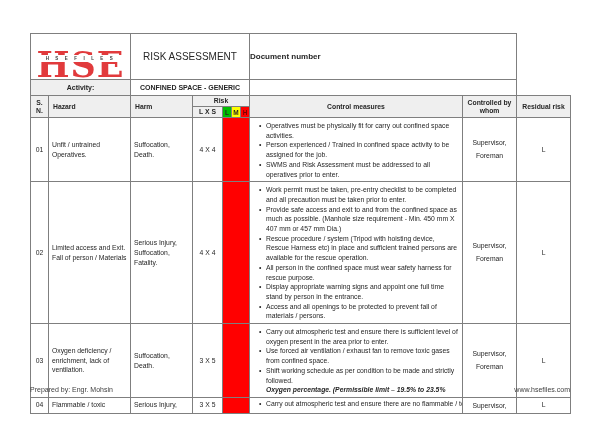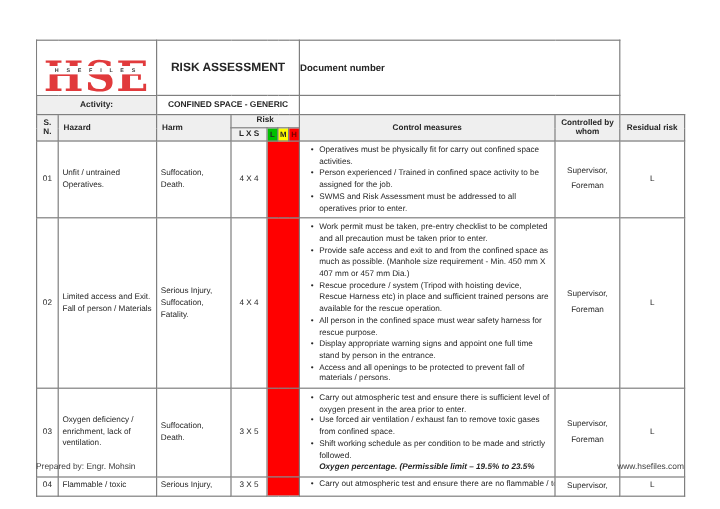--- a/index.html
+++ b/index.html
@@ -18,21 +18,21 @@
   .logo-big {
     font-family: "DejaVu Serif", serif; font-weight: bold;
     font-size: 35px; line-height: 28px; letter-spacing: 1px;
     color: #e13a3c; text-align: center; margin-top: 17px;
   }
   .logo-band {
     position: absolute; left: 8px; right: 8px; top: 21px; height: 7px;
     background: #ffffff; display: flex; align-items: center; justify-content: center;
   }
   .logo-sub { font-size: 4.5px; font-weight: bold; letter-spacing: 2.6px; color: #3c3c3c; white-space: nowrap; }
-  .doc-title { text-align: center; font-weight: bold; font-size: 10px; }
+  .doc-title { text-align: center; font-weight: normal; font-size: 10px; }
   .doc-number { text-align: left; font-weight: bold; font-size: 8px; }
 
   .activity-row { height: 16px; }
   .activity-label { background: #efefef; text-align: center; font-weight: bold; font-size: 7px; }
   .activity-value { text-align: center; font-weight: bold; font-size: 7px; }
   .activity-empty { background: #ffffff; }
 
   .hdr { background: #efefef; text-align: center; font-weight: bold; font-size: 6.8px; line-height: 1.15; vertical-align: middle; padding: 1px; }
   .hdr-sub { height: 11px; }
   .hdr-top { height: 11px; }

